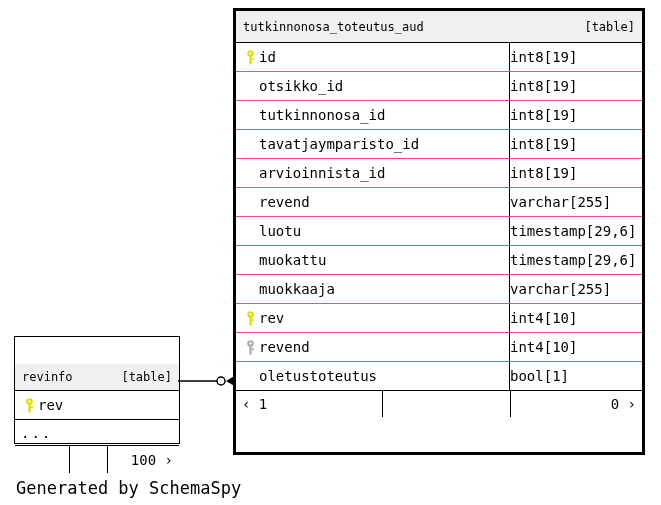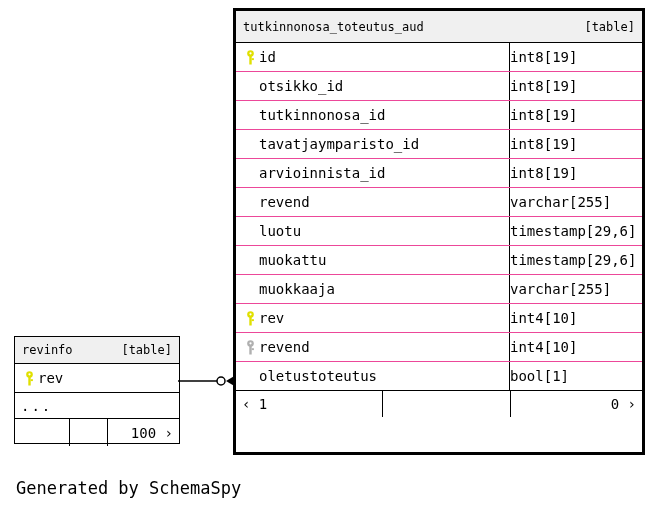--- a/index.html
+++ b/index.html
@@ -107,21 +107,21 @@
   #table-main .tbl-footer .f2 { width: 128px; }
   #table-main .tbl-footer .f3 { width: 132px; }
 
   
   #table-revinfo {
     left: 14px;
     top: 336px;
     width: 166px;
     height: 108px;
   }
-  #table-revinfo .tbl-header { height: 27px; }
+  #table-revinfo .tbl-header { height: 27px; margin-top: 27px; }
   #table-revinfo .col-name { width: 164px; }
   #table-revinfo .ellipsis-row {
     height: 26px;
     display: flex;
     align-items: center;
     padding-left: 6px;
     border-bottom: 1px solid #000000;
     box-sizing: border-box;
     font-size: 14px;
     letter-spacing: 2px;

